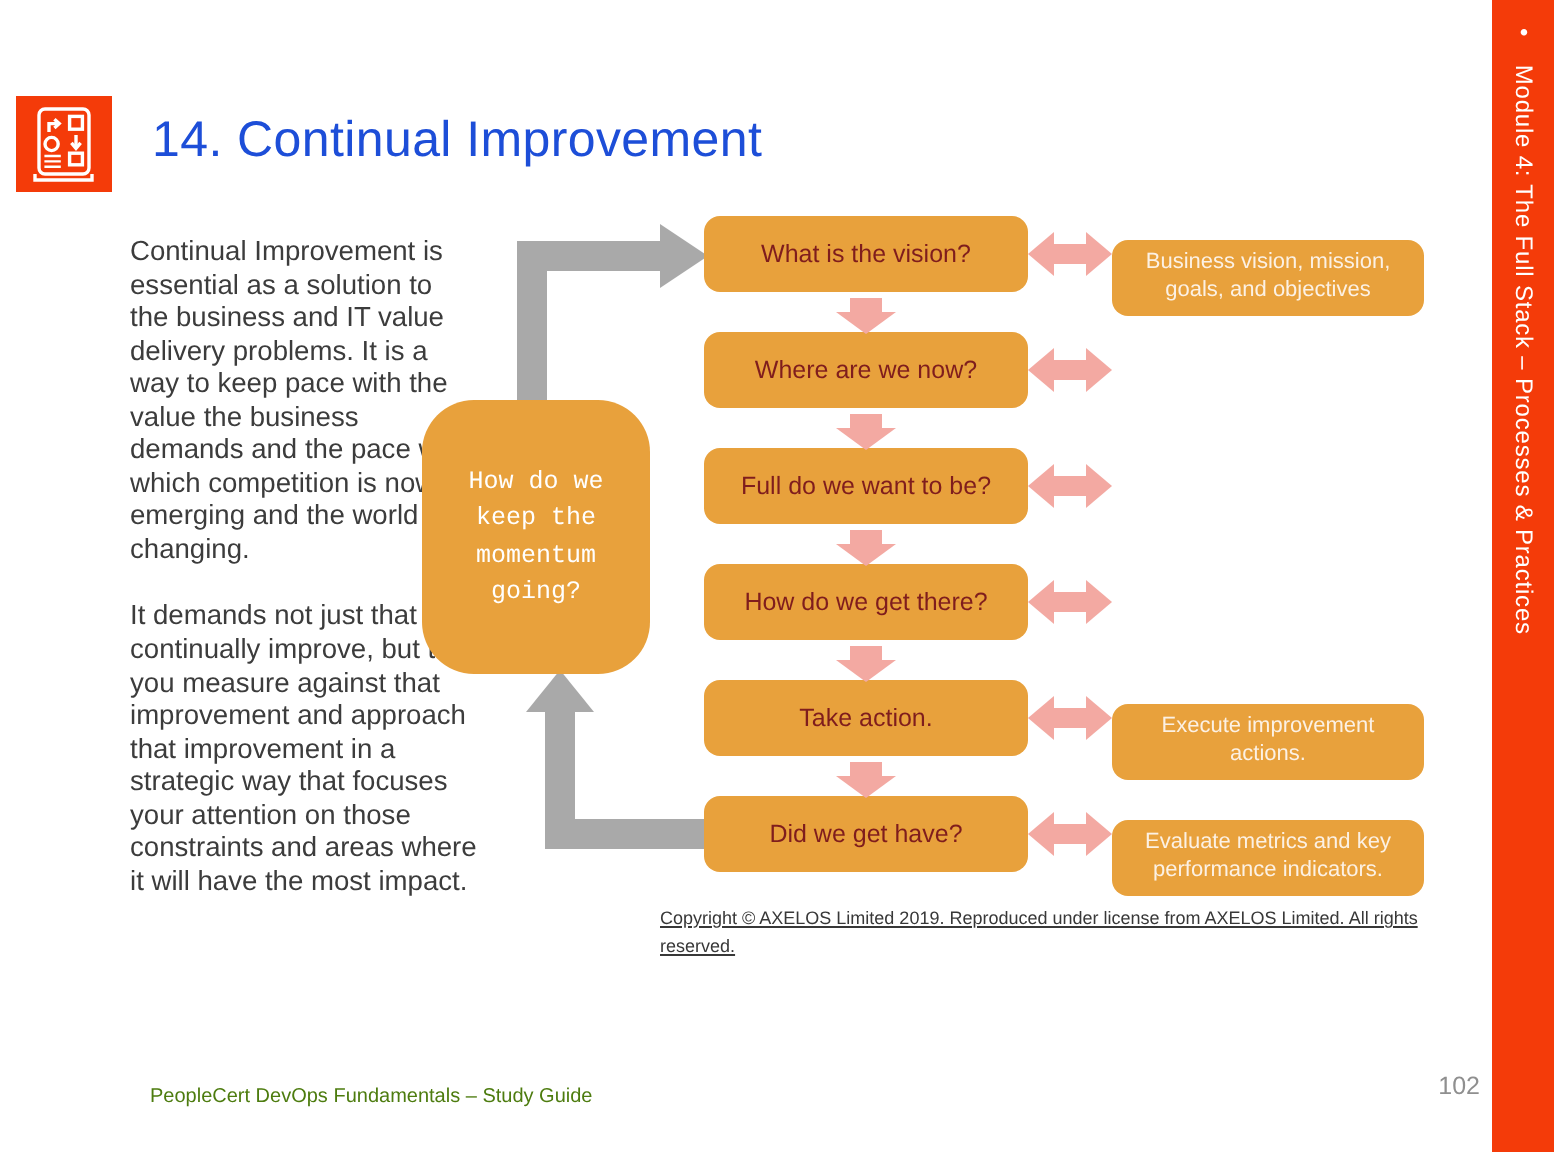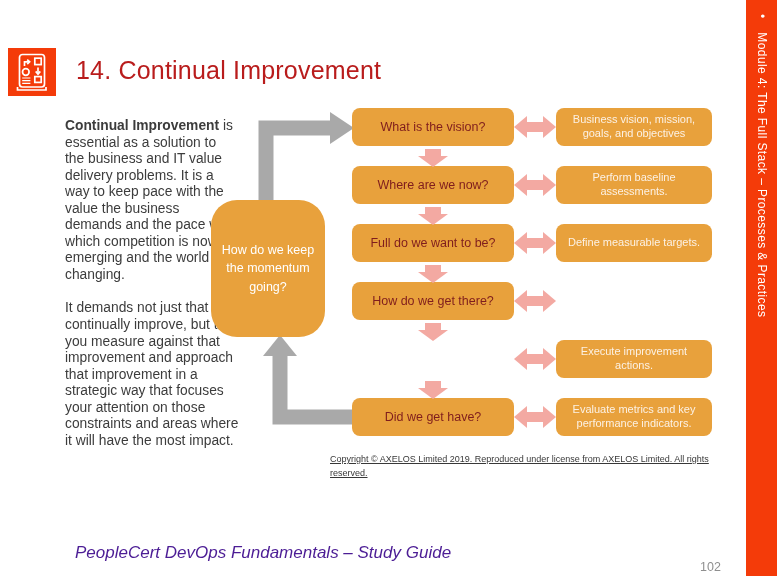--- a/index.html
+++ b/index.html
@@ -16,69 +16,69 @@
     writing-mode:vertical-rl;text-orientation:mixed;
     font-size:12px;letter-spacing:.4px;line-height:31px;
     position:absolute;top:14px;left:0;width:31px;text-align:left;white-space:nowrap;
   }
   .module-bar .bullet{display:inline-block;margin-bottom:10px;}
   
   .chapter-icon{
     position:absolute;left:8px;top:48px;width:48px;height:48px;background:#f43b09;
   }
   .page-title{
-    position:absolute;left:76px;top:56px;font-size:25px;color:#b91c1c;letter-spacing:.2px;text-align:center;
+    position:absolute;left:76px;top:56px;font-size:25px;color:#1d4ed8;letter-spacing:.2px;text-align:center;
   }
   
   .body-copy{
     position:absolute;left:65px;top:118px;width:174px;
     font-size:13.8px;line-height:1.2;color:#3c3c3c;
   }
   .body-copy p{margin:0 0 17px 0;}
-  .body-copy .lead{font-weight:bold;}
+  .body-copy .lead{font-weight:normal;}
   
   .arrow-layer{position:absolute;left:0;top:0;z-index:0;}
   .loop-box{
     position:absolute;left:211px;top:200px;width:114px;height:137px;
     background:#e8a13c;border-radius:26px;z-index:1;
     display:flex;align-items:center;justify-content:center;text-align:center;
-    color:#fff;font-size:12.5px;line-height:1.45;padding:0 10px;box-sizing:border-box;
+    color:#fff;font-size:12.5px;line-height:1.45;padding:0 10px;box-sizing:border-box;font-family:Liberation Mono, monospace;
   }
   .row{position:absolute;left:0;width:782px;height:38px;z-index:1;}
   .qbox{
     position:absolute;left:352px;top:0;width:162px;height:38px;background:#e8a13c;border-radius:8px;
     display:flex;align-items:center;justify-content:center;text-align:center;
     color:#7f1d1d;font-size:12.5px;padding:0 6px;box-sizing:border-box;
   }
   .abox{
-    position:absolute;left:556px;top:0;width:156px;height:38px;background:#e8a13c;border-radius:8px;
+    position:absolute;left:556px;top:12px;width:156px;height:38px;background:#e8a13c;border-radius:8px;
     display:flex;align-items:center;justify-content:center;text-align:center;
     color:#fcf1e4;font-size:11px;line-height:1.25;padding:0 8px;box-sizing:border-box;
   }
   .dbl-arrow{
     position:absolute;left:514px;top:8px;width:42px;height:22px;
     display:flex;align-items:center;
   }
   .dbl-arrow .head-l{width:0;height:0;border-top:11px solid transparent;border-bottom:11px solid transparent;border-right:13px solid #f3a9a2;}
   .dbl-arrow .stem{flex:1;height:10px;background:#f3a9a2;}
   .dbl-arrow .head-r{width:0;height:0;border-top:11px solid transparent;border-bottom:11px solid transparent;border-left:13px solid #f3a9a2;}
   .down-arrow{position:absolute;left:418px;width:30px;z-index:1;}
   .down-arrow .stem{width:16px;height:7px;background:#f3a9a2;margin:0 auto;}
   .down-arrow .head{width:0;height:0;margin:0 auto;border-left:15px solid transparent;border-right:15px solid transparent;border-top:11px solid #f3a9a2;}
   
   .copyright{
     position:absolute;left:330px;top:453px;width:410px;
     font-size:9px;line-height:1.5;color:#383838;text-decoration:underline;
   }
   
   .footer-left{
-    position:absolute;left:75px;top:543px;font-size:17px;color:#4c1d95;font-style:italic;
+    position:absolute;left:75px;top:543px;font-size:10px;color:#4d7c0f;
   }
   .footer-page{
-    position:absolute;left:700px;top:560px;width:40px;font-size:12.5px;color:#8f8f8f;
+    position:absolute;left:700px;top:536px;width:40px;text-align:right;font-size:12.5px;color:#8f8f8f;
   }
 </style>
 </head>
 <body>
 
 <svg class="arrow-layer" width="782" height="576" viewBox="0 0 782 576">
   <path d="M266 206 V128 H330" stroke="#a9a9a9" stroke-width="15" fill="none"></path>
   <polygon points="330,112 330,144 354,128" fill="#a9a9a9"></polygon>
   <path d="M353 417 H280 V353" stroke="#a9a9a9" stroke-width="15" fill="none"></path>
   <polygon points="263,356 297,356 280,335" fill="#a9a9a9"></polygon>
@@ -126,40 +126,39 @@
     </div>
   <div class="abox">Business vision, mission, goals, and objectives</div>
 </div>
 <div class="row" style="top:166px">
   <div class="qbox">Where are we now?</div>
   <div class="dbl-arrow">
       <div class="head-l"></div>
       <div class="stem"></div>
       <div class="head-r"></div>
     </div>
-  <div class="abox">Perform baseline assessments.</div>
 </div>
 <div class="row" style="top:224px">
   <div class="qbox">Full do we want to be?</div>
   <div class="dbl-arrow">
       <div class="head-l"></div>
       <div class="stem"></div>
       <div class="head-r"></div>
     </div>
-  <div class="abox">Define measurable targets.</div>
 </div>
 <div class="row" style="top:282px">
   <div class="qbox">How do we get there?</div>
   <div class="dbl-arrow">
       <div class="head-l"></div>
       <div class="stem"></div>
       <div class="head-r"></div>
     </div>
 </div>
 <div class="row" style="top:340px">
+  <div class="qbox">Take action.</div>
   <div class="dbl-arrow">
       <div class="head-l"></div>
       <div class="stem"></div>
       <div class="head-r"></div>
     </div>
   <div class="abox">Execute improvement actions.</div>
 </div>
 <div class="row" style="top:398px">
   <div class="qbox">Did we get have?</div>
   <div class="dbl-arrow">

